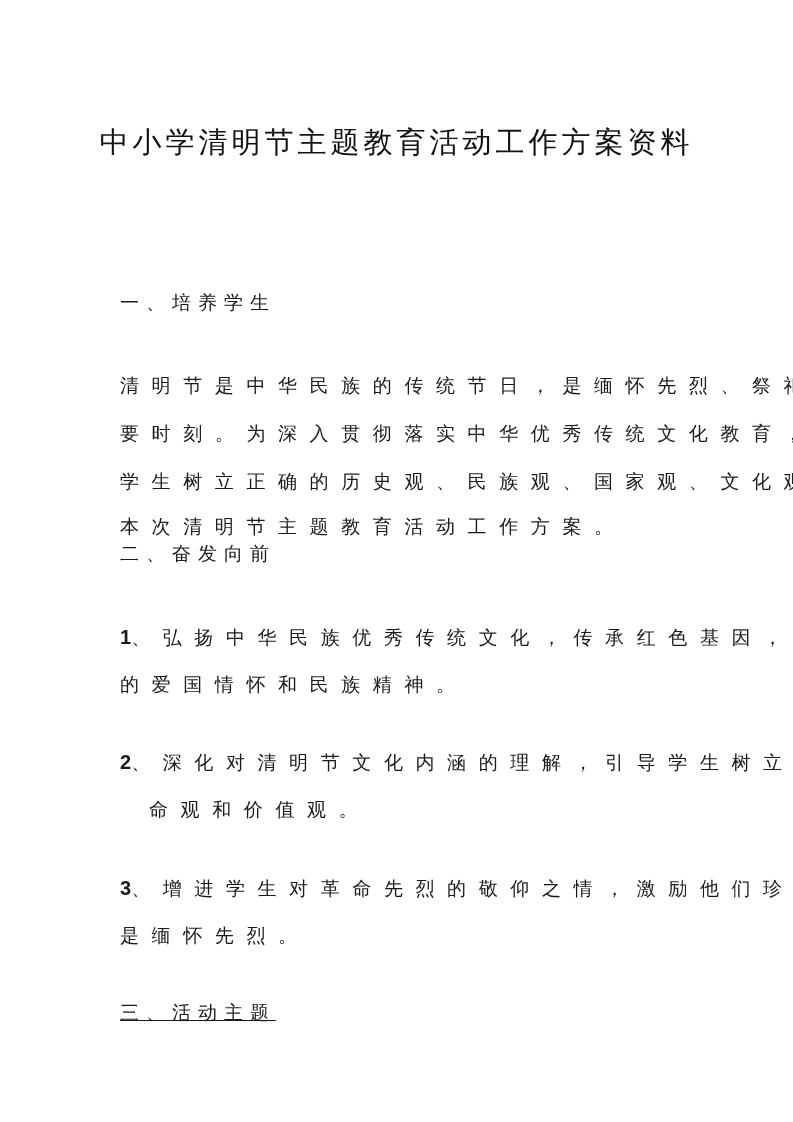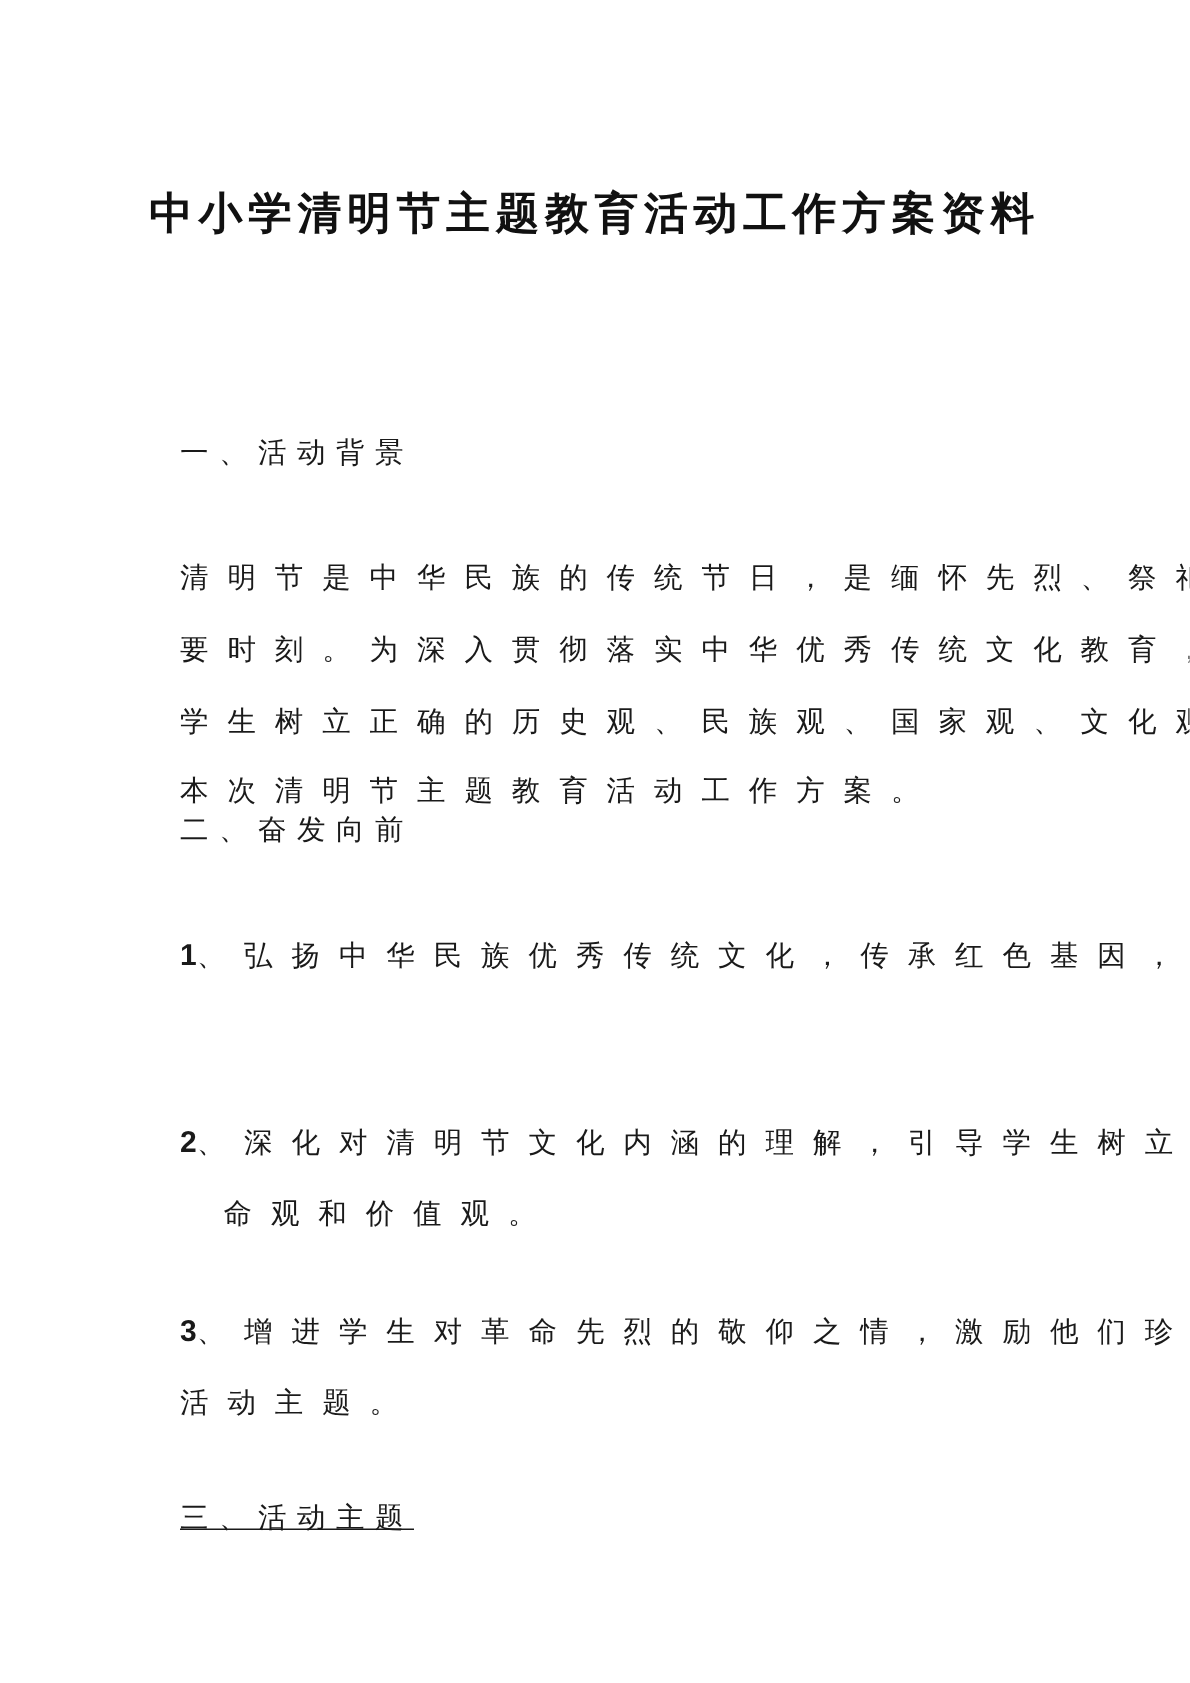--- a/index.html
+++ b/index.html
@@ -25,21 +25,20 @@
     .title {
       position: absolute;
       left: 0;
       width: 793px;
       text-align: center;
       font-size: 29px;
       letter-spacing: 4px;
       line-height: 1;
       color: #111111;
       white-space: nowrap;
-      font-weight: bold;
     }
     .title.l1 { top: 128px; }
     .title.l2 { top: 178px; }
     .line {
       position: absolute;
       left: 120px;
       font-size: 19px;
       letter-spacing: 12.6px;
       line-height: 1;
       white-space: nowrap;
@@ -55,32 +54,33 @@
       font-size: 20px;
     }
   </style>
 </head>
 <body>
 
 <div class="page">
 
   <div class="title l1">中小学清明节主题教育活动工作方案资料</div>
 
-  <div class="line heading" style="top:293px;">一、活动背景</div>
+  <div class="line heading" style="top:293px;">一、培养学生</div>
 
   <div class="line" style="top:376px;">清明节是中华民族的传统节日，是缅怀先烈、祭祀祖先的重</div>
   <div class="line" style="top:424px;">要时刻。为深入贯彻落实中华优秀传统文化教育，引导广大</div>
   <div class="line" style="top:472px;">学生树立正确的历史观、民族观、国家观、文化观，特制定</div>
   <div class="line" style="top:519px;font-family:Liberation Mono, monospace;">本次清明节主题教育活动工作方案。</div>
 
   <div class="line heading" style="top:544px;">二、奋发向前</div>
 
   <div class="line" style="top:627px;"><span class="num">1</span><span>、弘扬中华民族优秀传统文化，传承红色基因，培养学生</span></div>
+  <div class="line" style="top:675px;">的爱国情怀和民族精神。</div>
 
   <div class="line" style="top:752px;"><span class="num">2</span><span>、深化对清明节文化内涵的理解，引导学生树立正确的生</span></div>
   <div class="line" style="top:800px;margin-left:29px;">命观和价值观。</div>
 
   <div class="line" style="top:878px;"><span class="num">3</span><span>、增进学生对革命先烈的敬仰之情，激励他们珍惜当下，</span></div>
-  <div class="line" style="top:926px;">活动主题。</div>
+  <div class="line" style="top:926px;">是缅怀先烈。</div>
 
   <div class="line heading" style="top:1003px;text-decoration:underline;">三、活动主题</div>
 
 </div>
 
 </body></html>

